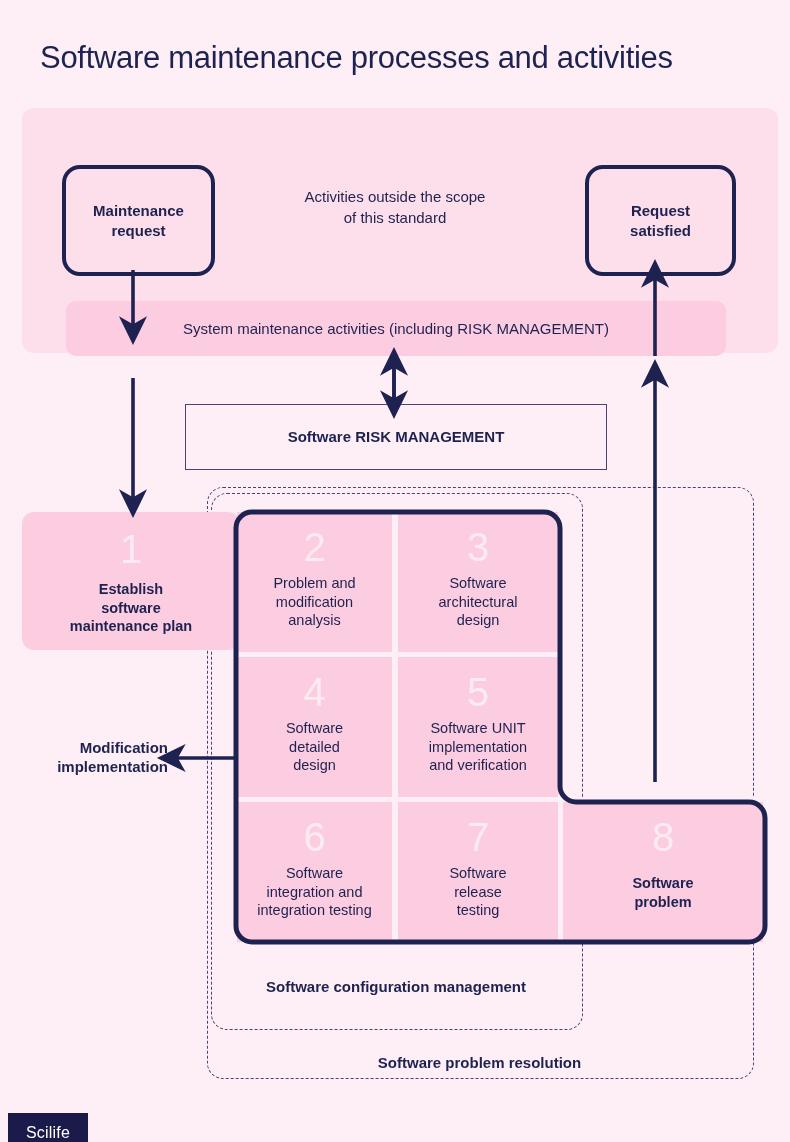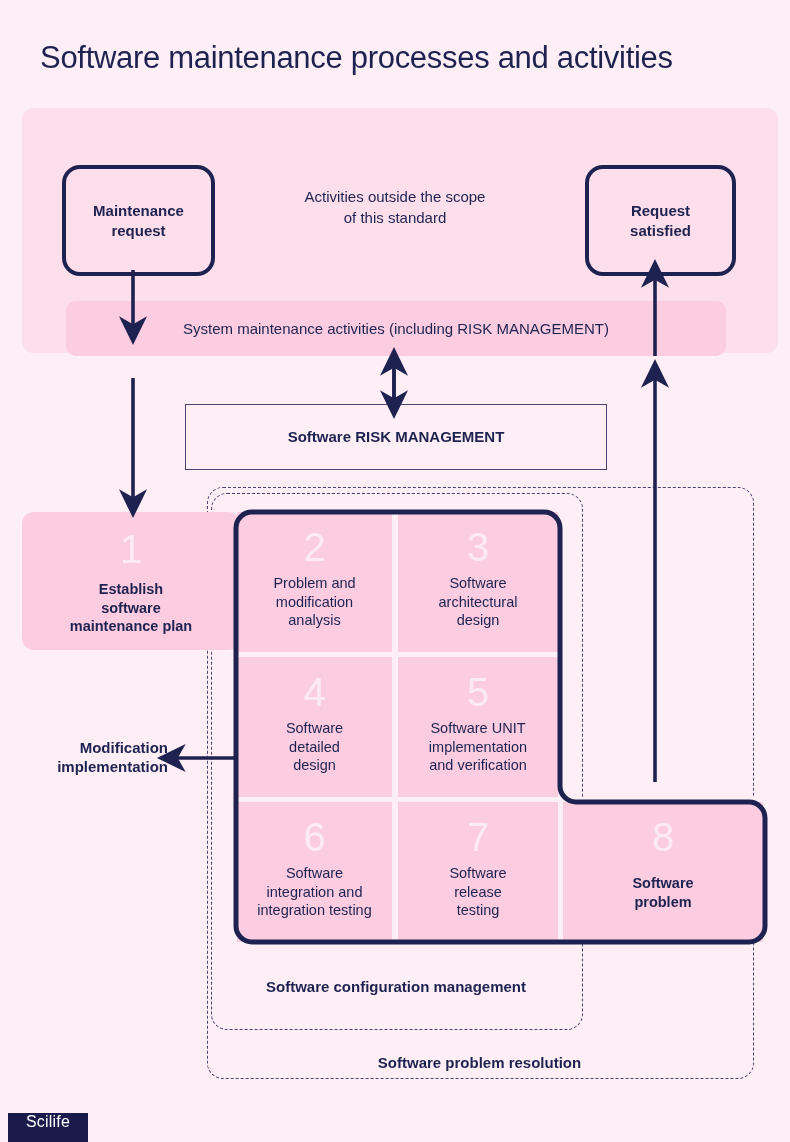--- a/index.html
+++ b/index.html
@@ -102,21 +102,21 @@
   
   #modification-label{
     left:18px; top:738px; width:150px; text-align:right;
     font-weight:700;font-size:15px;line-height:19px;
   }
 
   
   #scilife-logo{
     left:8px; top:1113px; width:80px; height:29px;
     background:#1A1B4B; color:#ffffff;
-    display:flex;align-items:flex-start;justify-content:center;
+    display:flex;align-items:flex-end;justify-content:center;
     font-size:16px;letter-spacing:0.2px;
   }
 </style>
 </head>
 <body>
 
 <div class="stage">
 
   <div class="abs" id="page-title">Software maintenance processes and activities</div>
 

